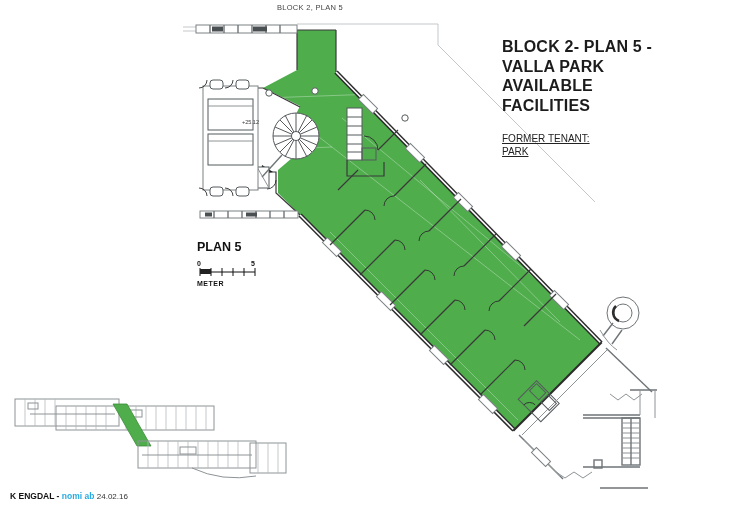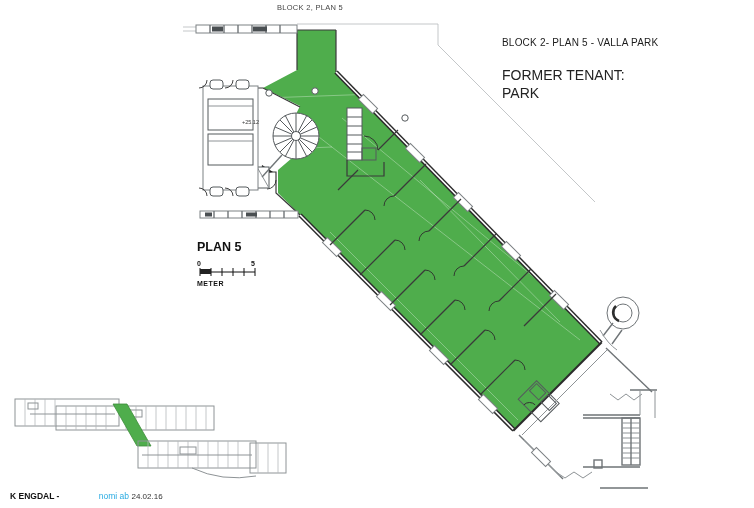--- a/index.html
+++ b/index.html
@@ -16,25 +16,25 @@
   .gray2{stroke:#6f7477;stroke-width:1.4;fill:none;}
   .lgray{stroke:#b5b9bb;stroke-width:.8;fill:none;}
   .winband{fill:#fff;stroke:#7c8184;stroke-width:1;}
   .winblock{fill:#4a4f52;}
   .streak{stroke:rgba(255,255,255,.32);stroke-width:1;fill:none;}
   .fixture{fill:#fff;stroke:#555a5d;stroke-width:1;}
   .fixture2{fill:none;stroke:#555a5d;stroke-width:1;}
   .doorarc{stroke:#2e2e2e;stroke-width:.9;fill:none;}
   .svgtext{fill:#3a3a3a;}
   #title-block{position:absolute;left:502px;top:37px;line-height:1.22;}
-  #title-block .t{font-weight:normal;font-size:10px;letter-spacing:.2px;}
-  #title-block .tenant{margin-top:17px;font-size:14px;line-height:1.3;color:#222;}
+  #title-block .t{font-weight:bold;font-size:16px;letter-spacing:.2px;}
+  #title-block .tenant{margin-top:17px;font-size:10px;line-height:1.3;color:#222;text-decoration:underline;}
   #footer{position:absolute;left:10px;top:491px;font-size:8.5px;}
   #footer .author{font-weight:bold;color:#111;margin-top:40px;}
-  #footer .studio{font-weight:normal;color:var(--accent-cyan,#29abe2);margin-left:37px;}
+  #footer .studio{font-weight:bold;color:var(--accent-cyan,#29abe2);}
   #footer .date{color:#333;font-size:8px;margin-top:11px;}
   #top-label{position:absolute;left:240px;top:3px;width:140px;text-align:center;
              font-size:7.5px;color:#454545;letter-spacing:.3px;}
 </style>
 </head>
 <body>
 
 <div id="page">
 
   <div id="top-label">BLOCK 2, PLAN 5</div>
@@ -328,20 +328,21 @@
             <line x1="255" y1="268" x2="255" y2="276"></line>
         </g>
         <rect x="200" y="269" width="11" height="5" fill="#222"></rect>
       </g>
       <text x="197" y="286" font-size="7" font-weight="bold" letter-spacing="0.5" fill="#111">METER</text>
     </g>
   </svg>
 
   <div id="title-block">
     <div class="t">BLOCK 2- PLAN 5 - VALLA PARK</div>
+    <div class="t">AVAILABLE FACILITIES</div>
     <div class="tenant">
       <div>FORMER TENANT:</div>
       <div>PARK</div>
     </div>
   </div>
 
   <div id="footer">
     <span class="author">K ENGDAL -</span>
     <span class="studio">nomi ab</span>
     <span class="date">24.02.16</span>

